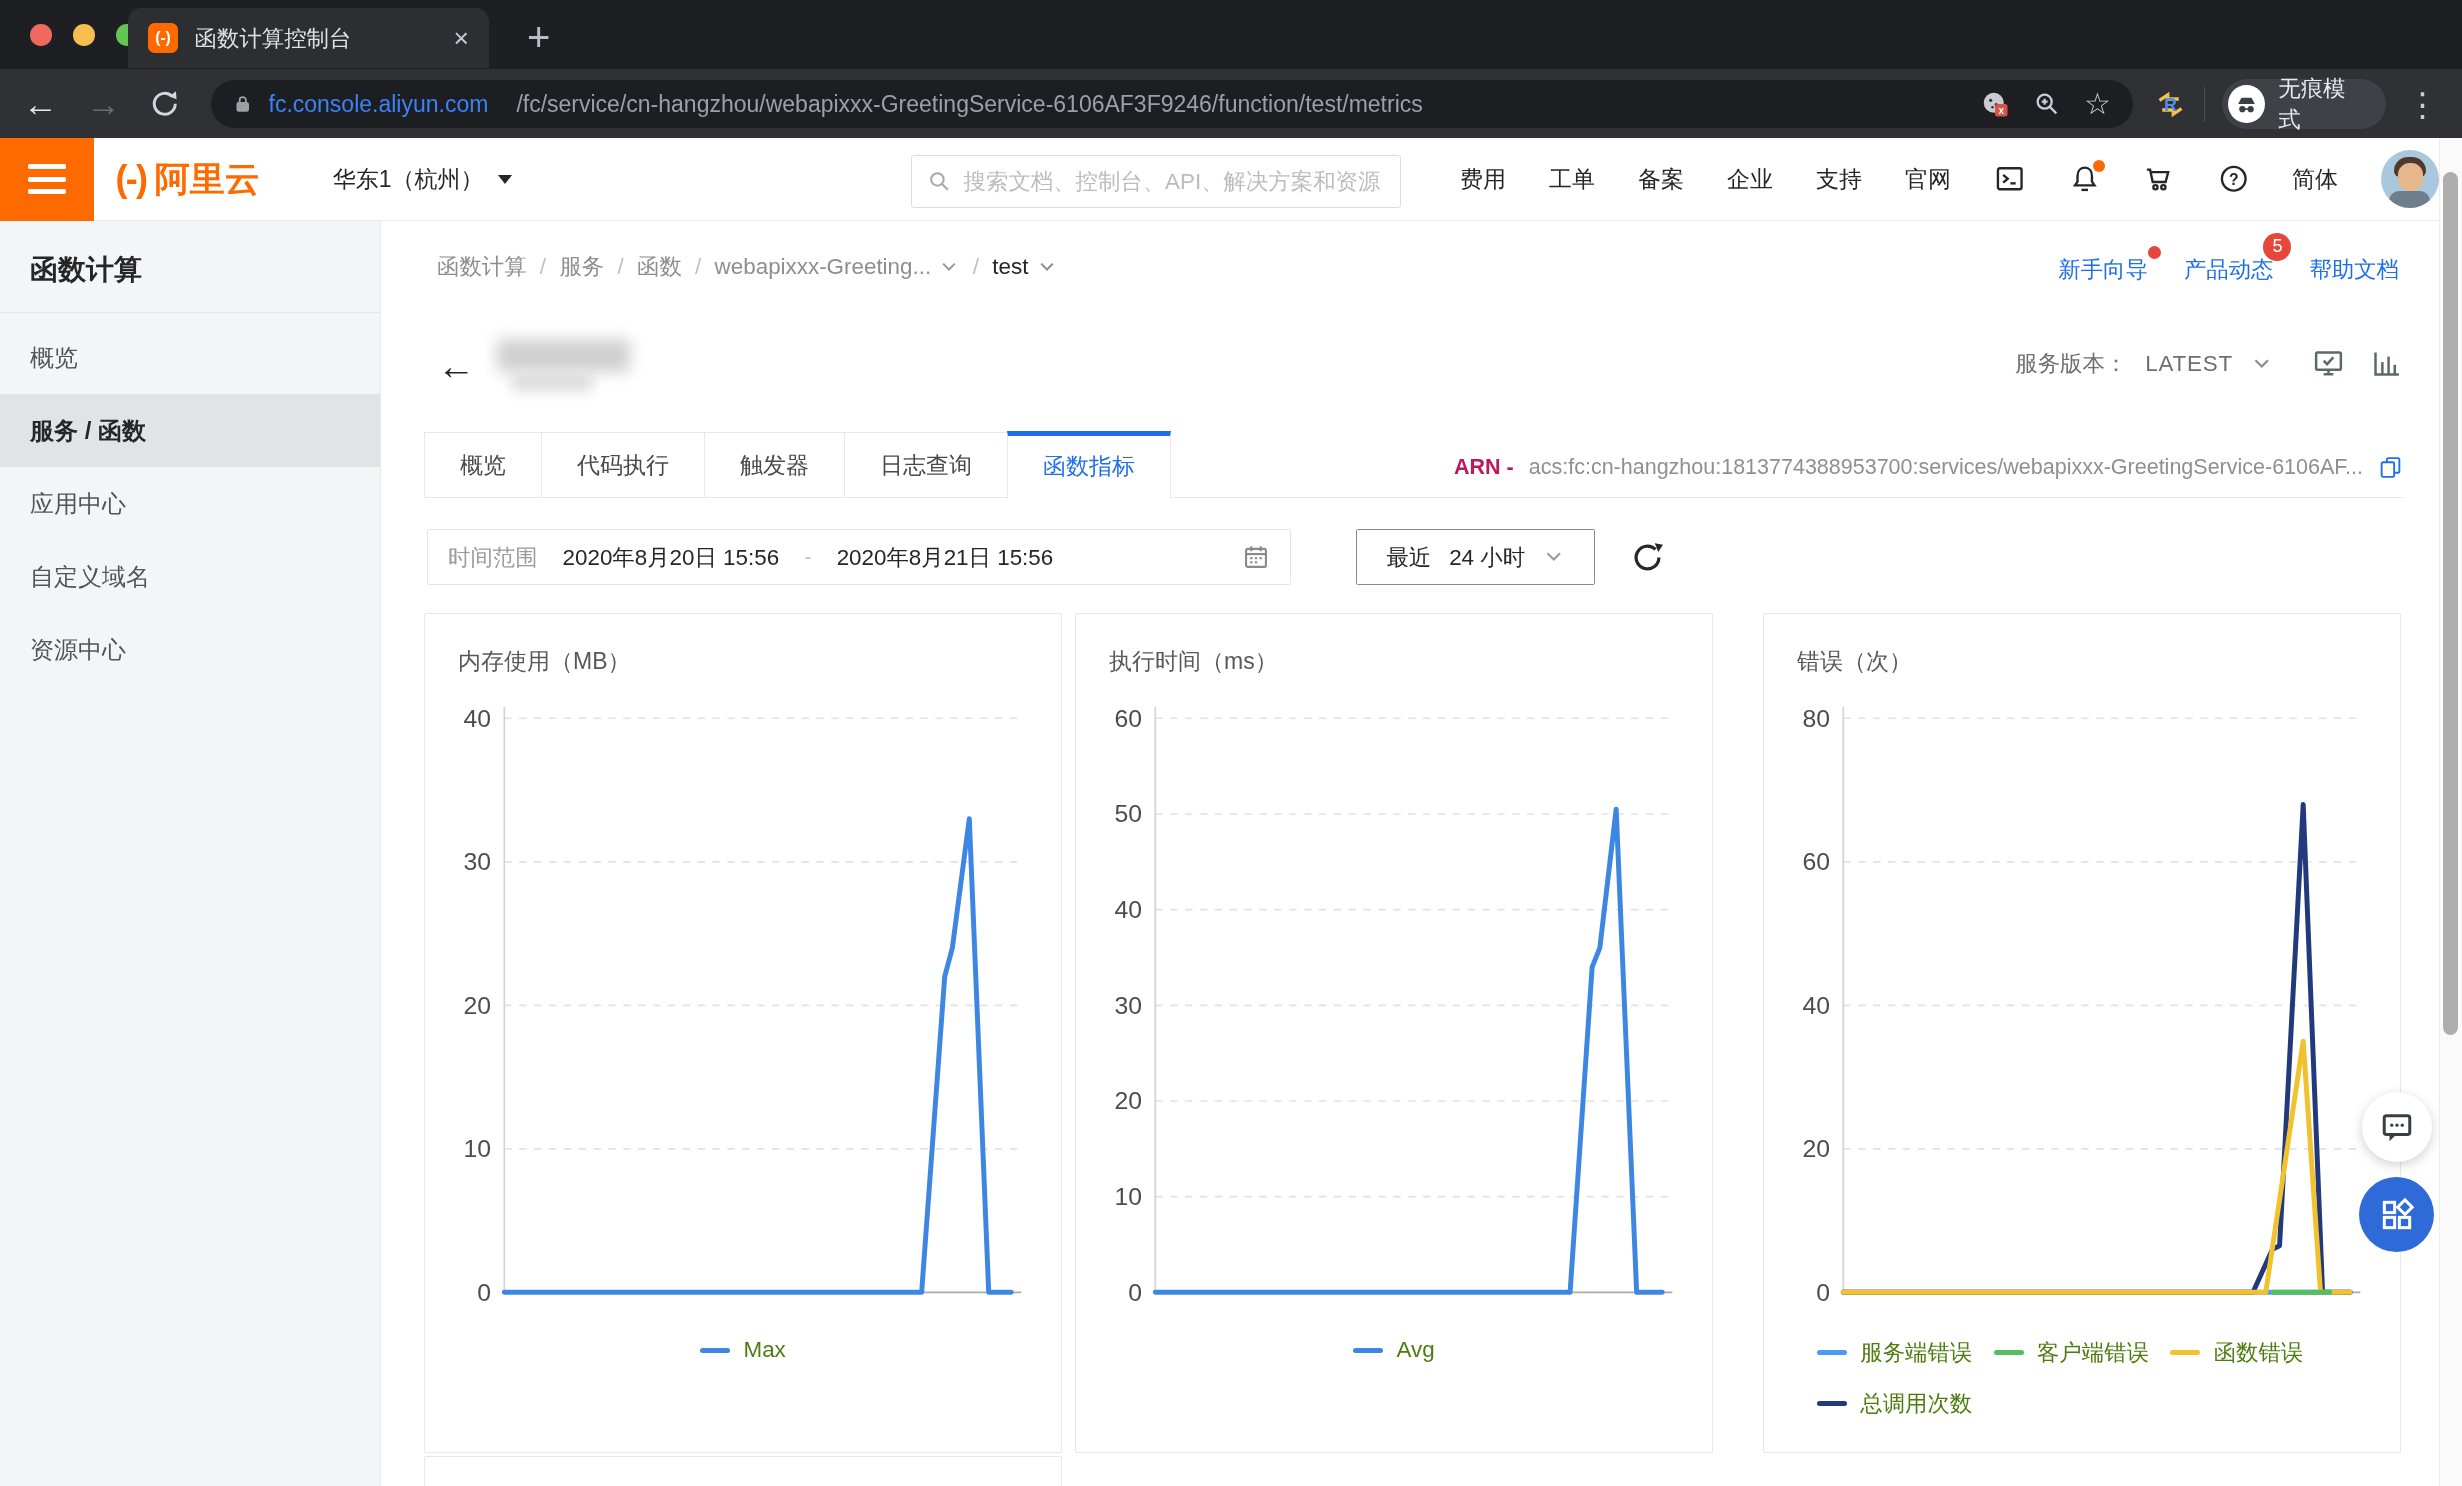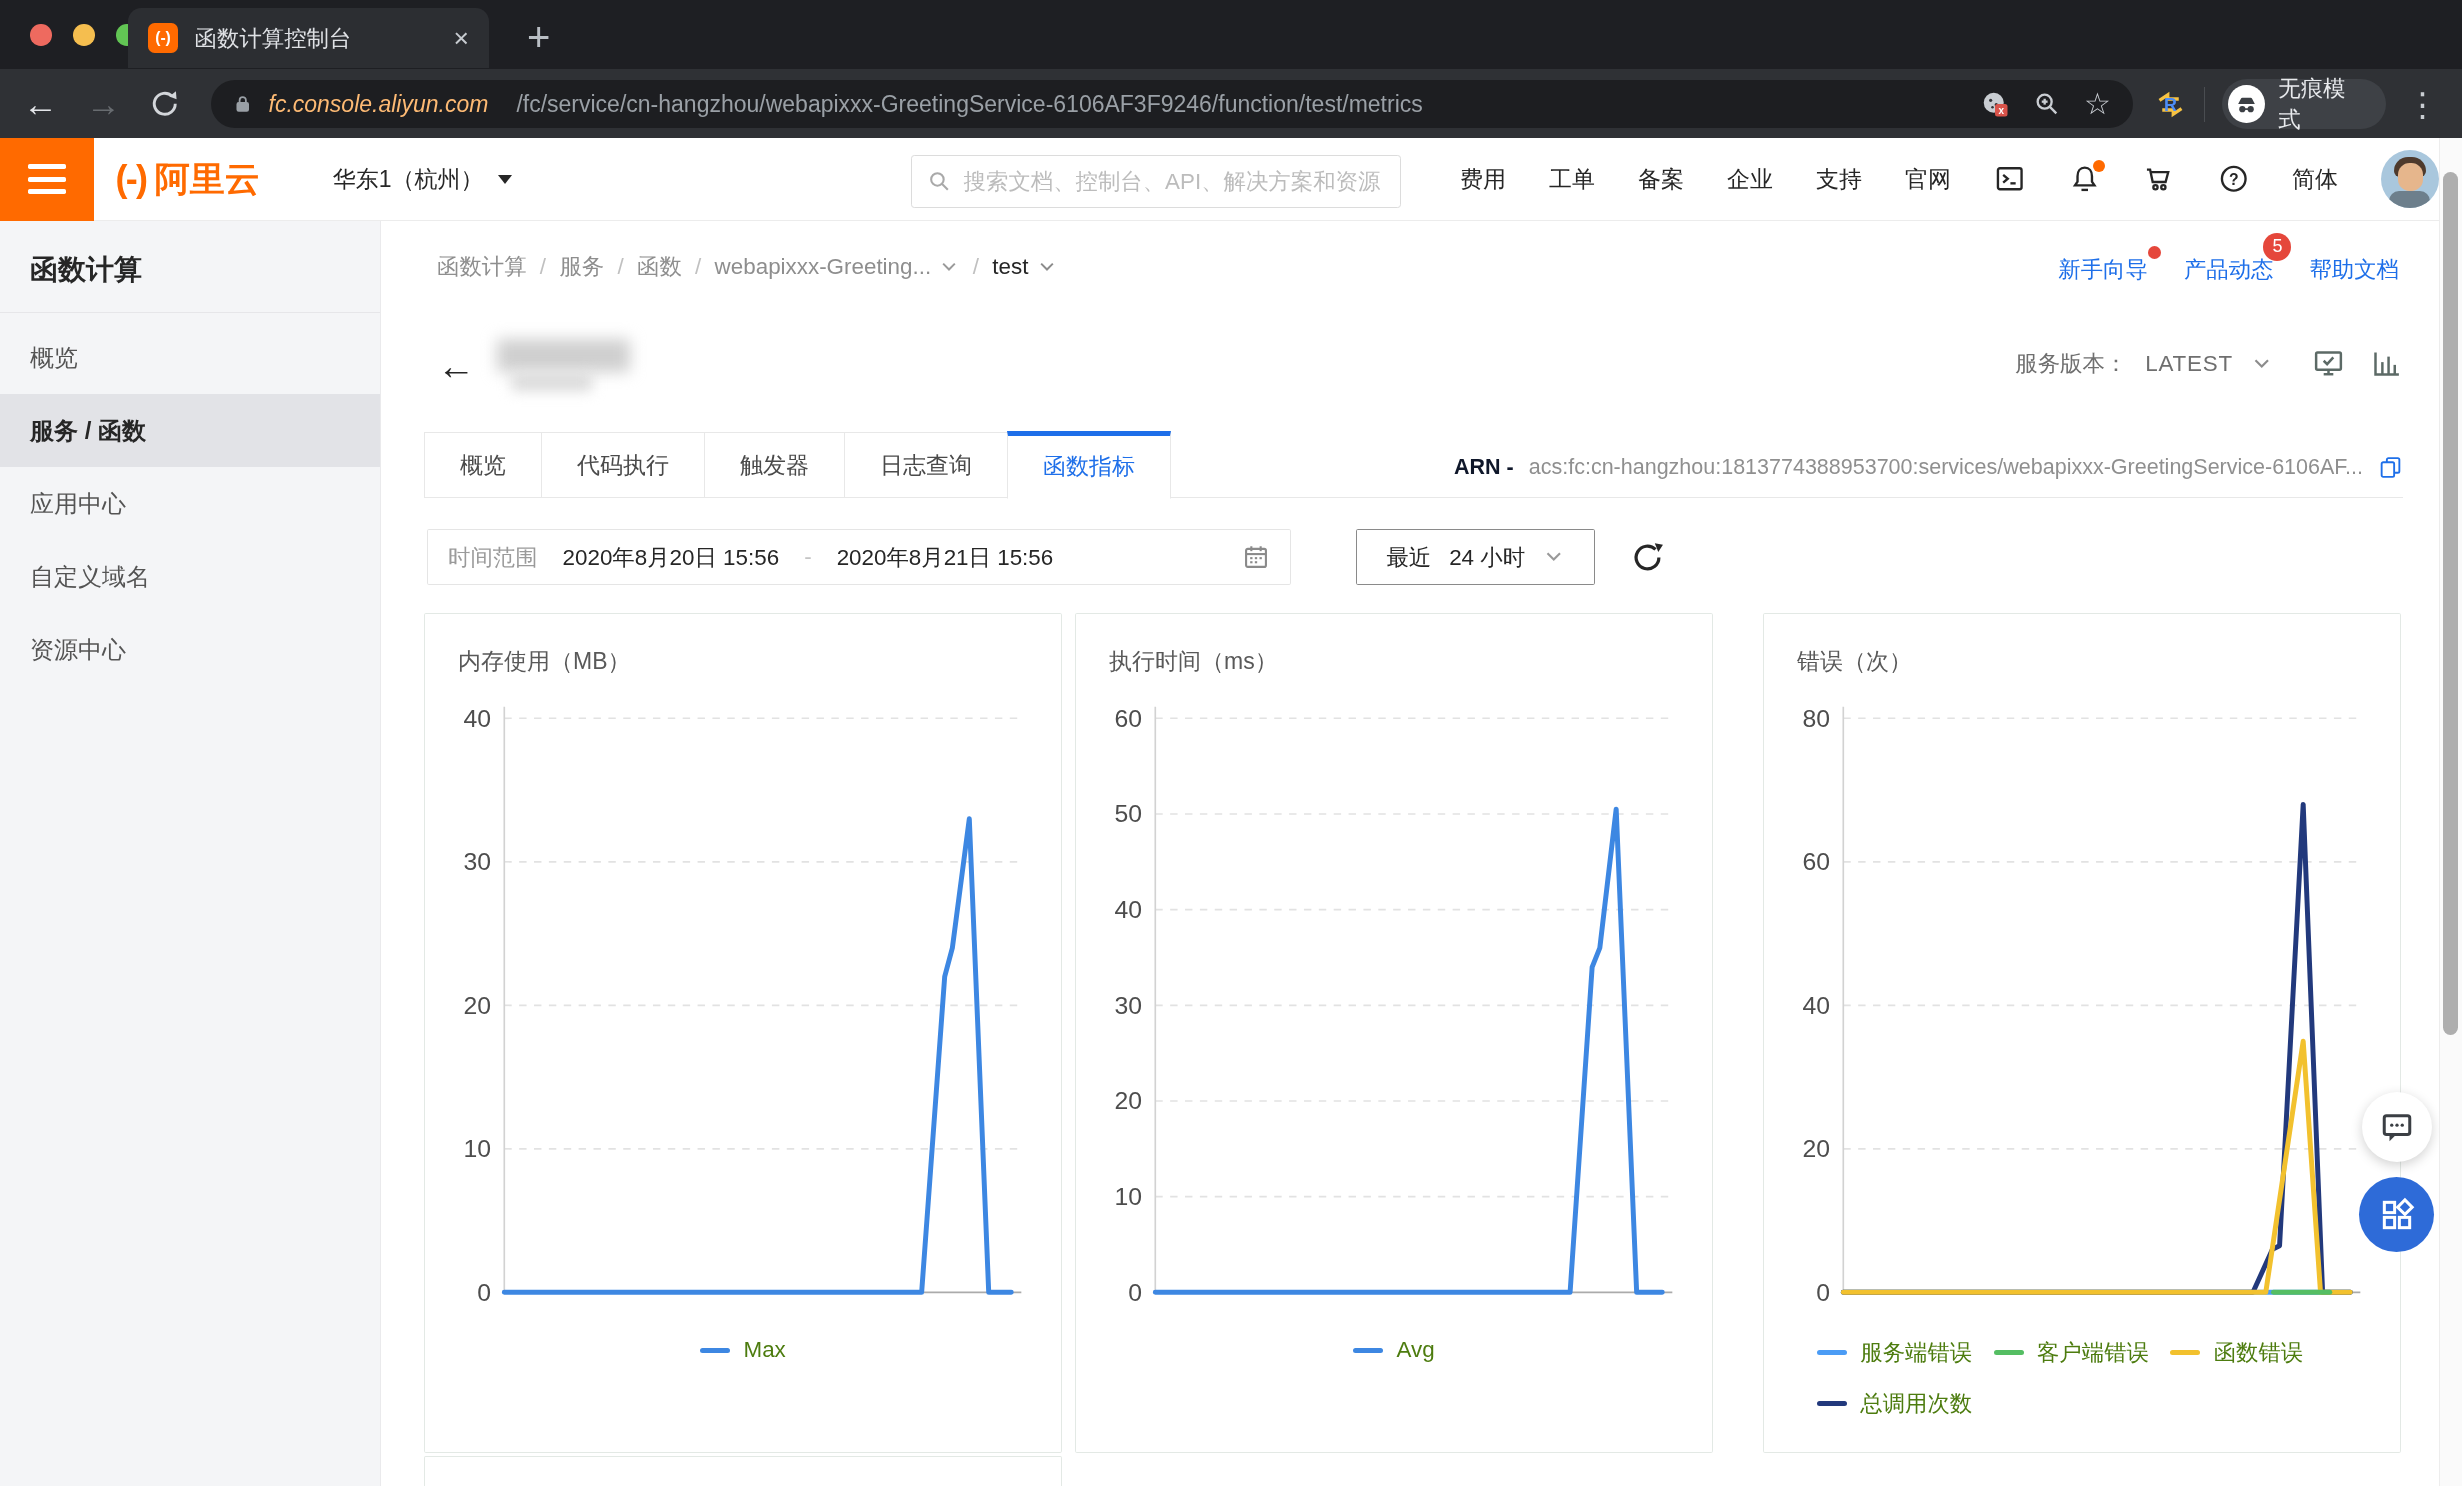--- a/index.html
+++ b/index.html
@@ -17,21 +17,21 @@
   .favicon { width:30px; height:30px; border-radius:6.6px; background:#ff6a00; color:#fff;
     font-weight:bold; font-size:15.7px; display:flex; align-items:center; justify-content:center; flex:none; }
   .tab-close { color:#c7cbd0; font-size:26.5px; line-height:1; }
   .newtab { position:absolute; left:527px; top:15px; color:#b9bec4; font-size:40px; font-weight:300; }
   .toolbar { position:absolute; left:0; top:69px; width:2462px; height:70px; background:#2f3135;
     display:flex; align-items:center; padding:0 23px; }
   .nav-arrow { font-size:35px; margin-right:28px; }
   .omnibox { width:1988px; height:48px; border-radius:24px; background:#1d1e21; display:flex;
     align-items:center; padding:0 21.5px; gap:15px; margin-left:5px; }
   .url { font-size:23px; white-space:nowrap; overflow:hidden; }
-  .url .host { color:#fdba74;font-style:italic; } .url .path { color:#9aa0a6;margin-left:28px; }
+  .url .host { color:#3b82f6; } .url .path { color:#9aa0a6;margin-left:28px; }
   .omni-icons { margin-left:auto; display:flex; align-items:center; gap:23px; }
   .sep-v { width:1.7px; height:35px; background:#4a4d51; margin:0 16.6px; }
   .incog { height:50px; border-radius:25px; background:#3e4146; display:flex; align-items:center;
     gap:13.3px; padding:0 21.5px 0 6.6px; }
   .incog-circle { width:38px; height:38px; border-radius:50%; background:#fff; display:flex;
     align-items:center; justify-content:center; }
   .incog-label { color:#e8eaed; font-size:22.4px; }
 
   
   .appbar { position:absolute; left:0; top:138px; width:2462px; height:83px; background:#fff;
@@ -84,21 +84,21 @@
   .version-row { position:absolute; right:36px; top:126px; display:flex; align-items:center; gap:18px; font-size:22.4px; color:#6f6f6f; }
   .version-row .icons { display:flex; gap:25px; margin-left:21.5px; color:#5c6a66; }
 
   .tabs-row { position:absolute; left:43px; top:209px; width:1979px; height:68px; border-bottom:1.7px solid #e8e8e8; }
   .tabs { position:absolute; left:0; bottom:-1.7px; display:flex; }
   .tab { height:66px; padding:0 35px; background:#fff; border:1.7px solid #e8e8e8; border-right:none;
     display:flex; align-items:center; font-size:23px; color:#4a4a4a; cursor:pointer; }
   .tab:last-child { border-right:1.7px solid #e8e8e8; }
   .tab.active { color:#1e6fe9; border-top:5px solid #1e6fe9; border-bottom:1.7px solid #fff; height:68px; margin-top:-1.7px; }
   .arn { position:absolute; right:0; bottom:16.6px; display:flex; align-items:center; gap:15px; font-size:21.5px; }
-  .arn .lab { color:#0f172a; font-weight:bold; }
+  .arn .lab { color:#be185d; font-weight:bold; }
   .arn .val { color:#8f8f8f; }
 
   .time-row { position:absolute; left:46px; top:308px; display:flex; align-items:center; }
   .time-box { width:864px; height:56px; border:1.7px solid #e5e5e5; border-radius:1.7px; display:flex;
     align-items:center; gap:25px; padding:8px 20px; font-size:22.4px; }
   .time-box .lab { color:#9a9a9a; }
   .time-box .date { color:#262626; }
   .time-box .dash { color:#c4c4c4; }
   .time-box .cal { margin-left:auto; color:#8a8a8a; }
   .range-box { width:239px; height:56px; border:1.7px solid #8a8a8a; border-radius:1.7px; margin-left:65px;

